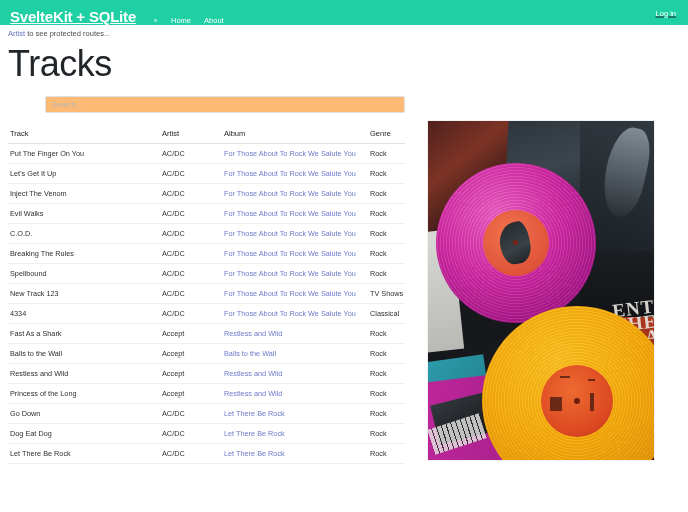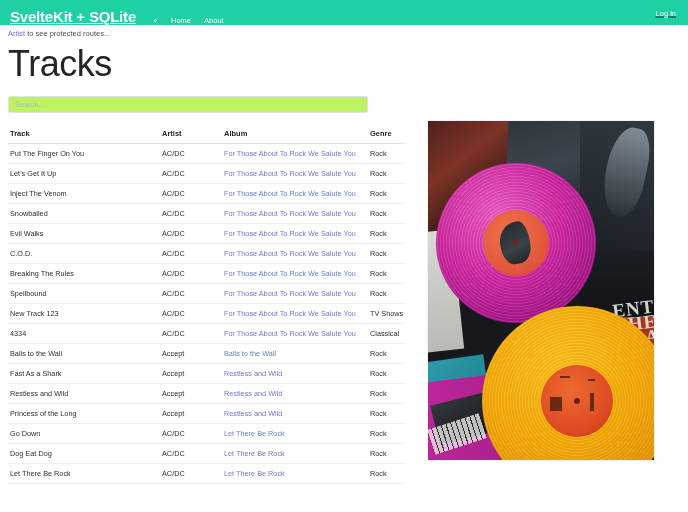--- a/index.html
+++ b/index.html
@@ -87,36 +87,37 @@
   .search-input {
     display: block;
     width: 360px;
     height: 17px;
     border: 1px solid #dfe2e5;
     border-radius: 2px;
     padding: 0 6px;
     font-size: 7.5px;
     font-family: "Liberation Sans", sans-serif;
     color: #495057;
-    background: #bef264;
+    background: #fdba74;
     outline: none;
+    margin-left: 37px;
   }
   .search-input::placeholder { color: #b3b8bd; }
 
   
   table.tracks {
     width: 397px;
     border-collapse: collapse;
     margin-top: 12px;
     table-layout: fixed;
   }
   table.tracks th {
     text-align: left;
     font-size: 7.5px;
-    font-weight: bold;
+    font-weight: normal;
     color: #1b1f23;
     padding: 4px 2px 5px 2px;
     border-bottom: 1px solid #dee2e6;
   }
   table.tracks td {
     font-size: 7.3px;
     color: #2b2f33;
     padding: 5px 2px 5px 2px;
     border-bottom: 1px solid #edeff1;
     white-space: nowrap;
@@ -320,26 +321,20 @@
             <td class="album"><a href="#">For Those About To Rock We Salute You</a></td>
             <td>Rock</td>
           </tr>
           <tr>
             <td>Inject The Venom</td>
             <td>AC/DC</td>
             <td class="album"><a href="#">For Those About To Rock We Salute You</a></td>
             <td>Rock</td>
           </tr>
           <tr>
-            <td>Snowballed</td>
-            <td>AC/DC</td>
-            <td class="album"><a href="#">For Those About To Rock We Salute You</a></td>
-            <td>Rock</td>
-          </tr>
-          <tr>
             <td>Evil Walks</td>
             <td>AC/DC</td>
             <td class="album"><a href="#">For Those About To Rock We Salute You</a></td>
             <td>Rock</td>
           </tr>
           <tr>
             <td>C.O.D.</td>
             <td>AC/DC</td>
             <td class="album"><a href="#">For Those About To Rock We Salute You</a></td>
             <td>Rock</td>
@@ -360,31 +355,31 @@
             <td>New Track 123</td>
             <td>AC/DC</td>
             <td class="album"><a href="#">For Those About To Rock We Salute You</a></td>
             <td>TV Shows</td>
           </tr>
           <tr>
             <td>4334</td>
             <td>AC/DC</td>
             <td class="album"><a href="#">For Those About To Rock We Salute You</a></td>
             <td>Classical</td>
+          </tr>
+          <tr>
+            <td>Fast As a Shark</td>
+            <td>Accept</td>
+            <td class="album"><a href="#">Restless and Wild</a></td>
+            <td>Rock</td>
           </tr>
           <tr>
             <td>Balls to the Wall</td>
             <td>Accept</td>
             <td class="album"><a href="#">Balls to the Wall</a></td>
-            <td>Rock</td>
-          </tr>
-          <tr>
-            <td>Fast As a Shark</td>
-            <td>Accept</td>
-            <td class="album"><a href="#">Restless and Wild</a></td>
             <td>Rock</td>
           </tr>
           <tr>
             <td>Restless and Wild</td>
             <td>Accept</td>
             <td class="album"><a href="#">Restless and Wild</a></td>
             <td>Rock</td>
           </tr>
           <tr>
             <td>Princess of the Long</td>

